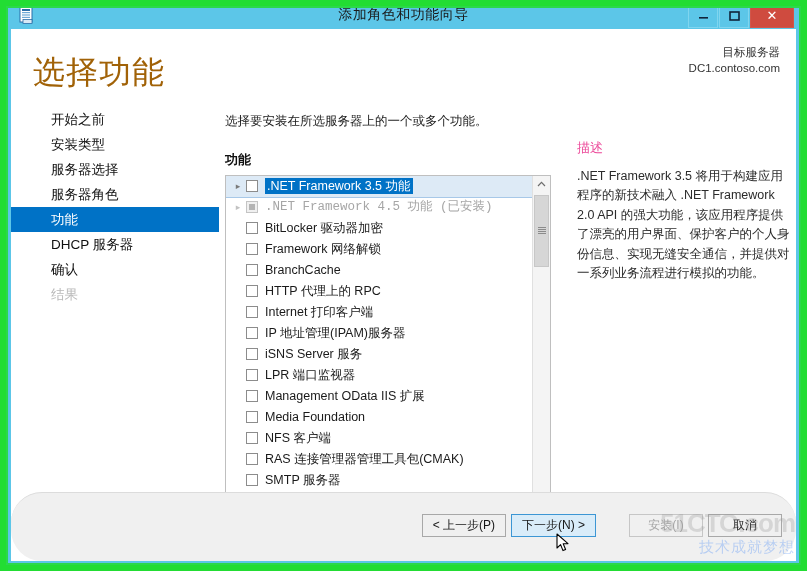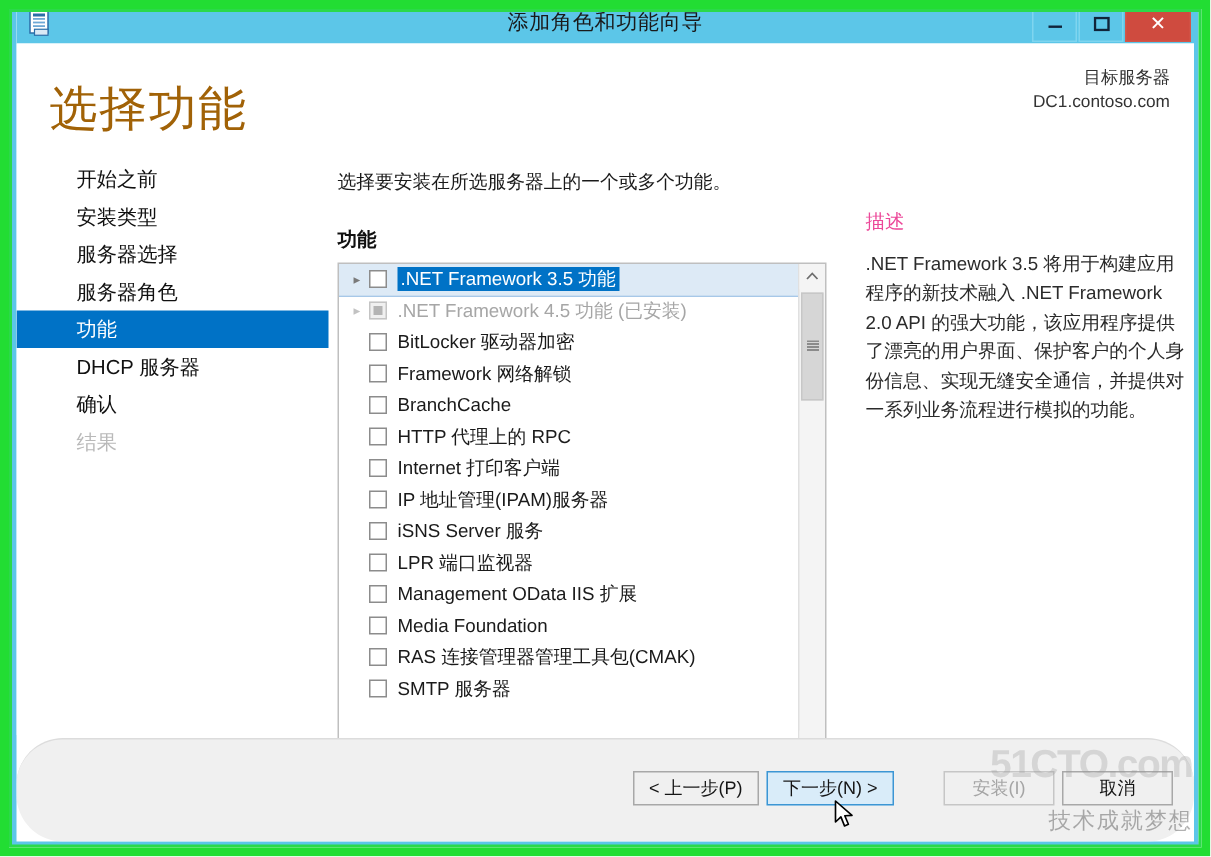--- a/index.html
+++ b/index.html
@@ -208,20 +208,21 @@
     background: #ddeaf6;
     outline: 1px solid #a7c8e8;
   }
   .feat-row.selected .feat-label {
     background: #0072c6;
     color: #ffffff;
     padding: 0 2px;
   }
   .feat-row.installed .feat-label {
     color: #a6a6a6;
+    font-family: Liberation Mono, monospace;
   }
   .twisty {
     width: 16px;
     text-align: center;
     font-size: 9px;
     color: #7a7a7a;
     flex: none;
   }
   .twisty.dim { color: #c2c2c2; }
   .twisty.none { visibility: hidden; }
@@ -381,23 +382,23 @@
   }
   .wm-top {
     font-size: 26px;
     font-weight: bold;
     color: #9a9a9a;
     letter-spacing: -1px;
     line-height: 1;
   }
   .wm-bot {
     font-size: 15px;
-    color: #000000;
+    color: #3b82f6;
     letter-spacing: 1px;
-    margin-top: 16px;
+    margin-top: 2px;
   }
 </style>
 </head>
 <body>
 
 <div id="root">
 
   <div class="window">
 
     <div class="titlebar">
@@ -512,20 +513,25 @@
                 <span class="feat-label">Management OData IIS 扩展</span>
               </div>
               <div class="feat-row">
                 <span class="twisty none">▸</span>
                 <span class="cbx"></span>
                 <span class="feat-label">Media Foundation</span>
               </div>
               <div class="feat-row">
                 <span class="twisty none">▸</span>
                 <span class="cbx"></span>
+                <span class="feat-label">NFS 客户端</span>
+              </div>
+              <div class="feat-row">
+                <span class="twisty none">▸</span>
+                <span class="cbx"></span>
                 <span class="feat-label">RAS 连接管理器管理工具包(CMAK)</span>
               </div>
               <div class="feat-row">
                 <span class="twisty none">▸</span>
                 <span class="cbx"></span>
                 <span class="feat-label">SMTP 服务器</span>
               </div>
             </div>
 
           <div class="vscroll">

